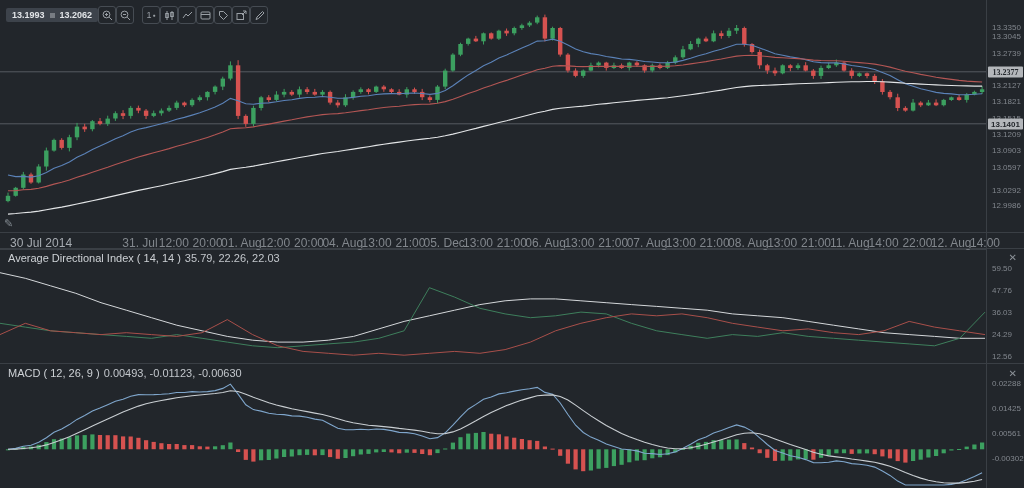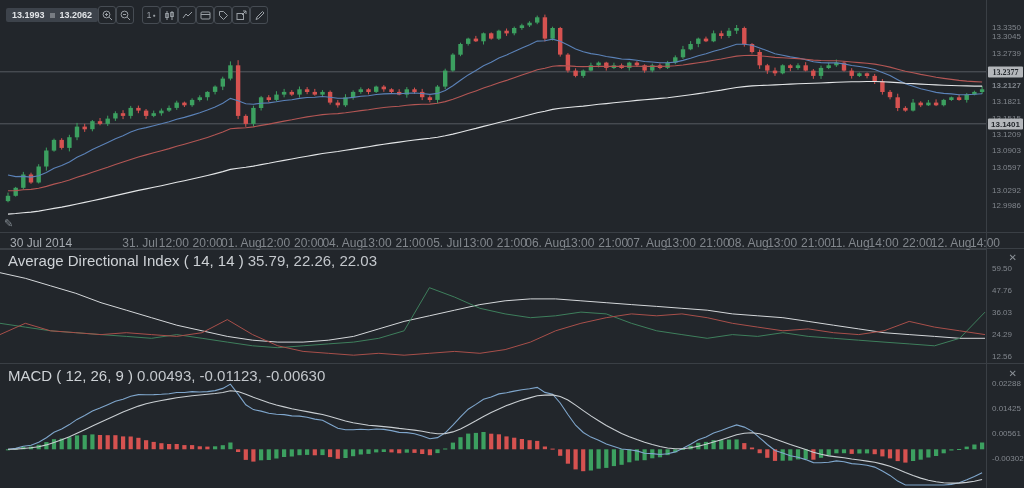--- a/index.html
+++ b/index.html
@@ -13,21 +13,21 @@
   .time-label{position:absolute;top:3px;font-size:12px;color:#82878d;white-space:nowrap;transform:translateX(-50%);}
   .time-label.first{transform:none;color:#a6abb1;}
   #adx-svg{position:absolute;left:0;top:249px;}
   #macd-svg{position:absolute;left:0;top:364px;}
   .panel-sep{position:absolute;left:0;width:1024px;height:1px;background:#3a3f45;}
   #right-axis{position:absolute;left:986px;top:0;width:38px;height:488px;border-left:1px solid #3a3f45;box-sizing:border-box;}
   .axis-label{position:absolute;left:5px;font-size:8px;color:#81868d;transform:translateY(-50%);white-space:nowrap;}
   .price-badge{position:absolute;left:1px;right:1px;font-size:8px;font-weight:bold;color:#24282d;
                background:#b4b7bb;border-radius:1px;text-align:center;padding:1px 0;transform:translateY(-50%);}
   .close-btn{position:absolute;right:7px;font-size:10px;color:#8b9197;cursor:pointer;line-height:10px;}
-  .ind-label{position:absolute;left:8px;font-size:15px;color:#ced2d6;white-space:nowrap;z-index:5;}
+  .ind-label{position:absolute;left:8px;font-size:11px;color:#ced2d6;white-space:nowrap;z-index:5;}
   .ind-label .vals{margin-left:4px;color:#c3c7cc;}
   #toolbar{position:absolute;left:6px;top:6px;display:flex;align-items:center;gap:0;z-index:10;}
   #quote-pill{display:flex;align-items:center;background:#3d434b;border-radius:2px;
               padding:2px 6px;font-size:9px;font-weight:bold;color:#e2e5e8;}
   #quote-pill .sq{width:5px;height:5px;background:#787d83;margin:0 5px;display:inline-block;}
   .tb-btn{width:18px;height:18px;box-sizing:border-box;border:1px solid #464c53;border-radius:3px;
           display:flex;align-items:center;justify-content:center;color:#9aa0a6;font-size:9px;
           background:transparent;cursor:pointer;}
   .tb-btn svg{stroke:#9aa0a6;fill:none;stroke-width:1;}
   .gap{margin-left:8px;}
@@ -390,21 +390,21 @@
       <span class="time-label first" style="left: 10px;">30 Jul 2014</span>
       <span class="time-label" style="left: 140px;">31. Jul</span>
       <span class="time-label" style="left: 173.8px;">12:00</span>
       <span class="time-label" style="left: 207.6px;">20:00</span>
       <span class="time-label" style="left: 241.4px;">01. Aug</span>
       <span class="time-label" style="left: 275.2px;">12:00</span>
       <span class="time-label" style="left: 309px;">20:00</span>
       <span class="time-label" style="left: 342.8px;">04. Aug</span>
       <span class="time-label" style="left: 376.6px;">13:00</span>
       <span class="time-label" style="left: 410.4px;">21:00</span>
-      <span class="time-label" style="left: 444.2px;">05. Jul</span>
+      <span class="time-label" style="left: 444.2px;">05. Dec</span>
       <span class="time-label" style="left: 478px;">13:00</span>
       <span class="time-label" style="left: 511.8px;">21:00</span>
       <span class="time-label" style="left: 545.6px;">06. Aug</span>
       <span class="time-label" style="left: 579.4px;">13:00</span>
       <span class="time-label" style="left: 613.2px;">21:00</span>
       <span class="time-label" style="left: 647px;">07. Aug</span>
       <span class="time-label" style="left: 680.8px;">13:00</span>
       <span class="time-label" style="left: 714.6px;">21:00</span>
       <span class="time-label" style="left: 748.4px;">08. Aug</span>
       <span class="time-label" style="left: 782.2px;">13:00</span>
@@ -566,21 +566,21 @@
   <div class="panel-sep" style="top:232px;"></div>
   <div class="panel-sep" style="top:248px;"></div>
   <div class="panel-sep" style="top:363px;"></div>
 
   <div id="right-axis">
     <span class="close-btn" style="top:253px;">✕</span>
     <span class="close-btn" style="top:369px;">✕</span>
   <span class="axis-label" style="top: 15px; margin-top: 12px;">13.3350</span>
       <span class="axis-label" style="top: 36.2493px;">13.3045</span>
       <span class="axis-label" style="top: 52.5519px;">13.2739</span>
-      <span class="axis-label" style="top: 85.1572px; font-weight: bold;">13.2127</span>
+      <span class="axis-label" style="top: 85.1572px;">13.2127</span>
       <span class="axis-label" style="top: 101.46px;">13.1821</span>
       <span class="axis-label" style="top: 117.762px;">13.1515</span>
       <span class="axis-label" style="top: 134.065px;">13.1209</span>
       <span class="axis-label" style="top: 150.368px;">13.0903</span>
       <span class="axis-label" style="top: 166.67px;">13.0597</span>
       <span class="axis-label" style="top: 190px;">13.0292</span>
       <span class="axis-label" style="top: 205px;">12.9986</span>
       <span class="price-badge" style="top: 71.838px; font-family: Liberation Serif, serif;">13.2377</span>
       <span class="price-badge" style="top: 123.836px;">13.1401</span>
       <span class="axis-label" style="top: 268px;">59.50</span>

